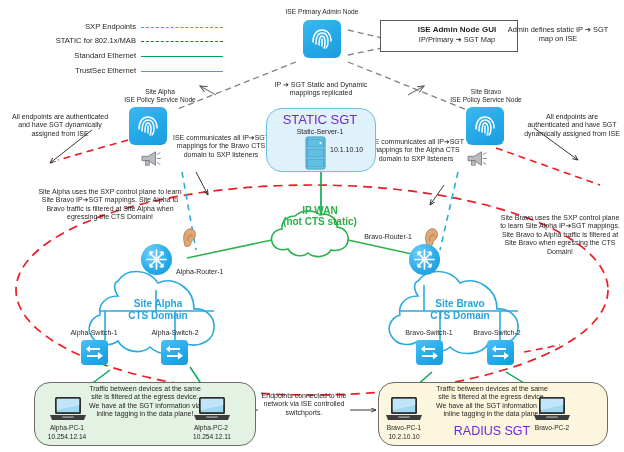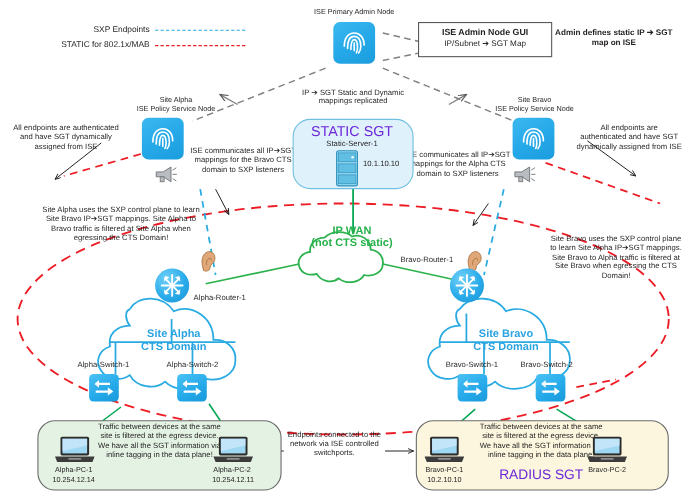--- a/index.html
+++ b/index.html
@@ -32,21 +32,21 @@
   .staticbox{position:absolute;border:1.4px solid #6fbfe0;border-radius:16px;
      background:#dff1fb;}
   .alphabox{position:absolute;border:1.1px solid #6b6b6b;border-radius:16px;
      background:#e3f2e3;}
   .bravobox{position:absolute;border:1.1px solid #6b6b6b;border-radius:16px;
      background:#fbf6dd;}
   .title-blue{position:absolute;color:#2aa3e0;font-weight:bold;font-size:10px;text-align:center;white-space:nowrap;}
   .title-black{position:absolute;color:#6d28d9;font-weight:normal;font-size:12.5px;text-align:center;white-space:nowrap;}
   .wan-txt{position:absolute;color:#26b24b;font-weight:bold;font-size:10px;text-align:center;line-height:11px;white-space:nowrap;}
   .gui-box{position:absolute;border:1.1px solid #58595b;background:#ffffff;
-     text-align:center;}
+     text-align:center;padding-left:16px;}
   .note{position:absolute;text-align:center;}
   .megaphone{position:absolute;width:22px;height:17px;}
   .ear{position:absolute;width:15px;height:19px;}
 </style>
 </head>
 <body>
 
 <div id="stage">
 
   <svg id="wires" viewBox="0 0 624 452">
@@ -128,39 +128,47 @@
 
   <div class="abs" style="left:8px;top:8px;width:215px;height:72px;">
     <div class="lg-row" style="left:0;top:14px;width:215px;">
       <span class="lg-label" style="right:87px;">SXP Endpoints</span>
       <span class="abs" style="right:0;top:5px;width:82px;border-top:1.8px dashed #29abe2;"></span>
     </div>
     <div class="lg-row" style="left:0;top:28px;width:215px;">
       <span class="lg-label" style="right:87px;">STATIC for 802.1x/MAB</span>
       <span class="abs" style="right:0;top:5px;width:82px;border-top:1.8px dashed #ed1c24;"></span>
     </div>
+    <div class="lg-row" style="left:0;top:43px;width:215px;">
+      <span class="lg-label" style="right:87px;">Standard Ethernet</span>
+      <span class="abs" style="right:0;top:5px;width:82px;border-top:1.8px solid #00a651;"></span>
+    </div>
+    <div class="lg-row" style="left:0;top:58px;width:215px;">
+      <span class="lg-label" style="right:87px;">TrustSec Ethernet</span>
+      <span class="abs" style="right:0;top:5px;width:82px;border-top:1.8px solid #29abe2;"></span>
+    </div>
   </div>
 
   <div class="label-node" style="left:236px;top:8px;width:172px;">ISE Primary Admin Node</div>
   <div class="ise-node" style="left:303px;top:20px;">
     <svg class="fp" width="26" height="26" viewBox="0 0 26 26">
       <g fill="none" stroke="#ffffff" stroke-width="1.5" stroke-linecap="round">
         <path d="M4,16 C4,8 8,4 13,4 C18,4 22,8 22,15"></path>
         <path d="M7,18 C7,10 10,7 13,7 C17,7 19,10 19,16 C19,19 18,21 17,22"></path>
         <path d="M10,19 C10,12 11,10 13,10 C15.5,10 16,13 16,17 C16,19 15.5,21 15,22"></path>
         <path d="M13,13 L13,20"></path>
       </g>
     </svg>
   </div>
 
   <div class="gui-box" style="left:380px;top:20px;width:120px;height:30px;">
     <div class="t8 bold" style="margin-top:4px;">ISE Admin Node GUI</div>
-    <div class="t75" style="margin-top:2px;">IP/Subnet ➔ SGT Map</div>
-  </div>
-  <div class="note t75" style="left:502px;top:26px;width:112px;font-weight:bold;">Admin defines static IP ➔ SGT map on ISE</div>
+    <div class="t75" style="margin-top:2px;">IP/Primary ➔ SGT Map</div>
+  </div>
+  <div class="note t75" style="left:502px;top:26px;width:112px;">Admin defines static IP ➔ SGT map on ISE</div>
 
   <div class="note t7" style="left:262px;top:81px;width:118px;">IP ➔ SGT Static and Dynamic mappings replicated</div>
 
   <div class="label-node" style="left:82px;top:88px;width:156px;">
     <span>Site Alpha</span><br>
     <span>ISE Policy Service Node</span>
   </div>
   <div class="ise-node" style="left:129px;top:107px;">
     <svg class="fp" width="26" height="26" viewBox="0 0 26 26">
       <g fill="none" stroke="#ffffff" stroke-width="1.5" stroke-linecap="round">

